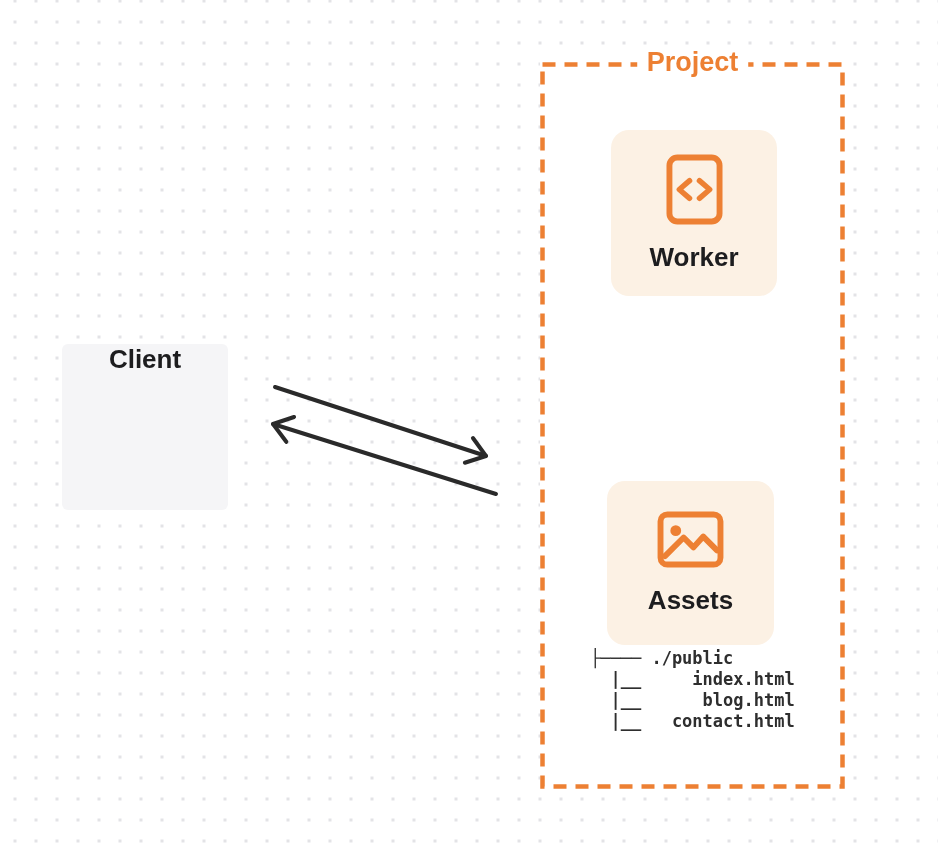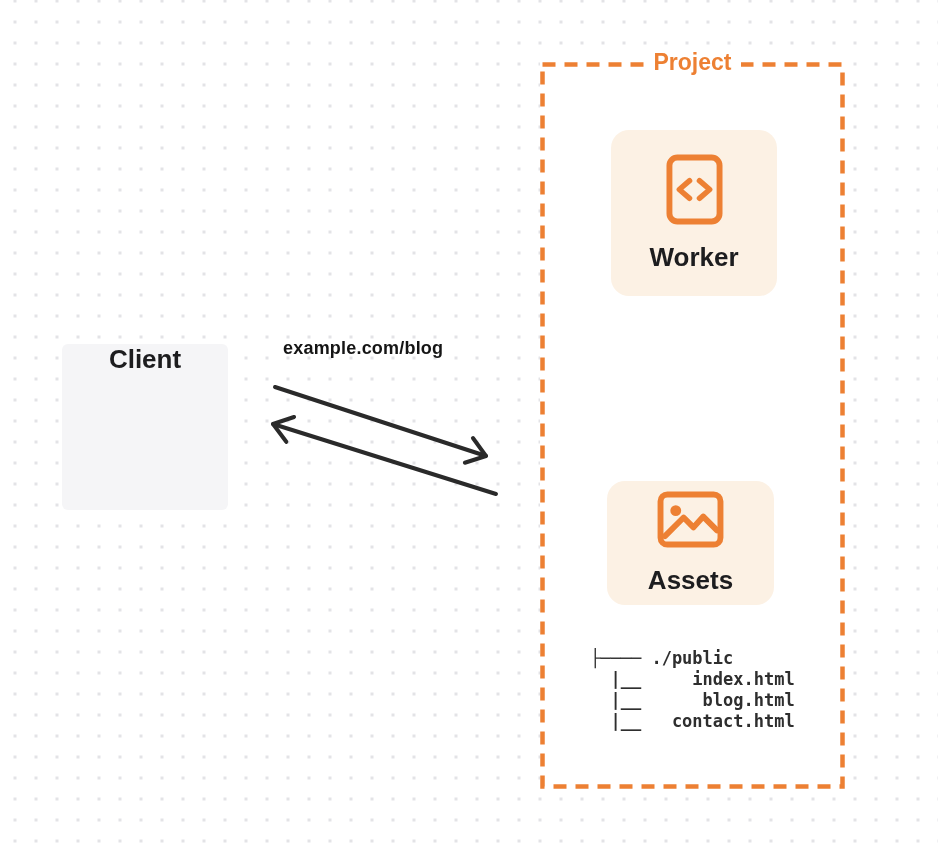--- a/index.html
+++ b/index.html
@@ -67,35 +67,35 @@
     pointer-events:none;
   }
   .dashed-border rect{
     fill:none;stroke:var(--accent);stroke-width:4.5;
     stroke-dasharray:13 9;
   }
   .project-label{
     position:absolute;top:-13px;left:50%;transform:translateX(-50%);
     background:var(--page-bg);
     padding:0 10px;
-    font-size:23px;font-weight:700;color:var(--accent);
+    font-size:27px;font-weight:700;color:var(--accent);
     line-height:27px;
     white-space:nowrap;
   }
 
   
   .card{
     position:absolute;
     background:var(--cream);
     border-radius:18px;
     display:flex;flex-direction:column;align-items:center;justify-content:center;
     gap:17px;
   }
   .worker-card{left:71px;top:68px;width:166px;height:166px;}
-  .assets-card{left:67px;top:419px;width:167px;height:124px;}
+  .assets-card{left:67px;top:419px;width:167px;height:164px;}
   .card-icon{display:block;}
   .accent-stroke{fill:none;stroke:var(--accent);stroke-linecap:round;stroke-linejoin:round;}
   .accent-fill{fill:var(--accent);stroke:none;}
 
   
   .file-tree{
     position:absolute;left:50px;top:586px;
     font-family:"DejaVu Sans Mono","Liberation Mono",monospace;
     font-size:17px;line-height:21px;font-weight:700;
     color:var(--tree-ink);
@@ -104,21 +104,20 @@
 </style>
 </head>
 <body>
 
 <div class="canvas">
 
   <div class="client-box">
     <span class="node-label">Client</span>
   </div>
 
-  <div class="request-label">example.com/blog</div>
 
   <svg class="arrows-svg" viewBox="0 0 938 860">
     <defs>
       <marker id="openhead" markerUnits="userSpaceOnUse" markerWidth="32" markerHeight="32" refX="24" refY="15" orient="auto">
         <path class="arrow-head" d="M6 2 L24 15 L6 28"></path>
       </marker>
     </defs>
     <path class="arrow-line" d="M275 387 L486 456" marker-end="url(#openhead)"></path>
     <path class="arrow-line" d="M496 494 L273 424" marker-end="url(#openhead)"></path>
   </svg>

